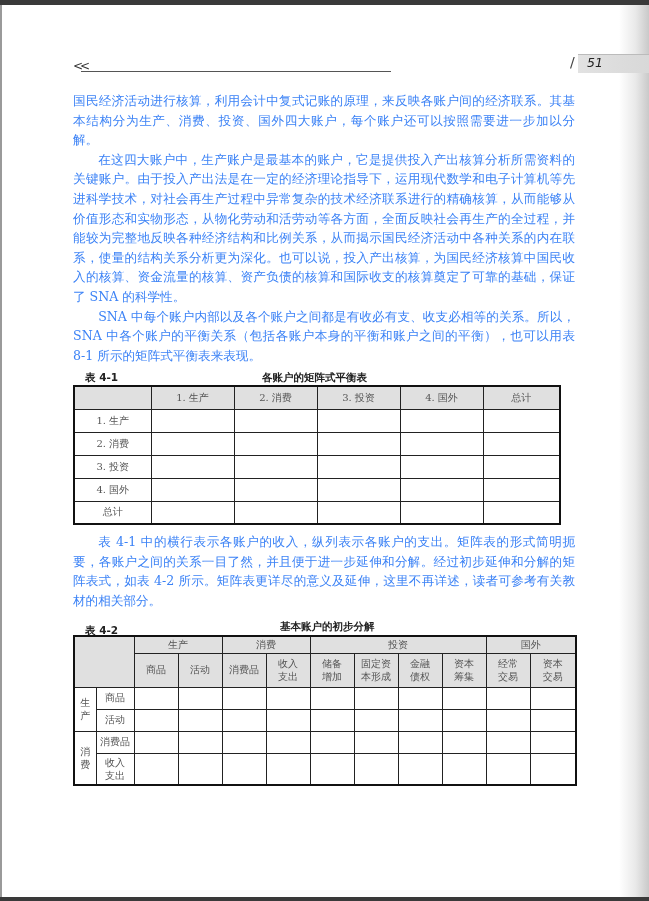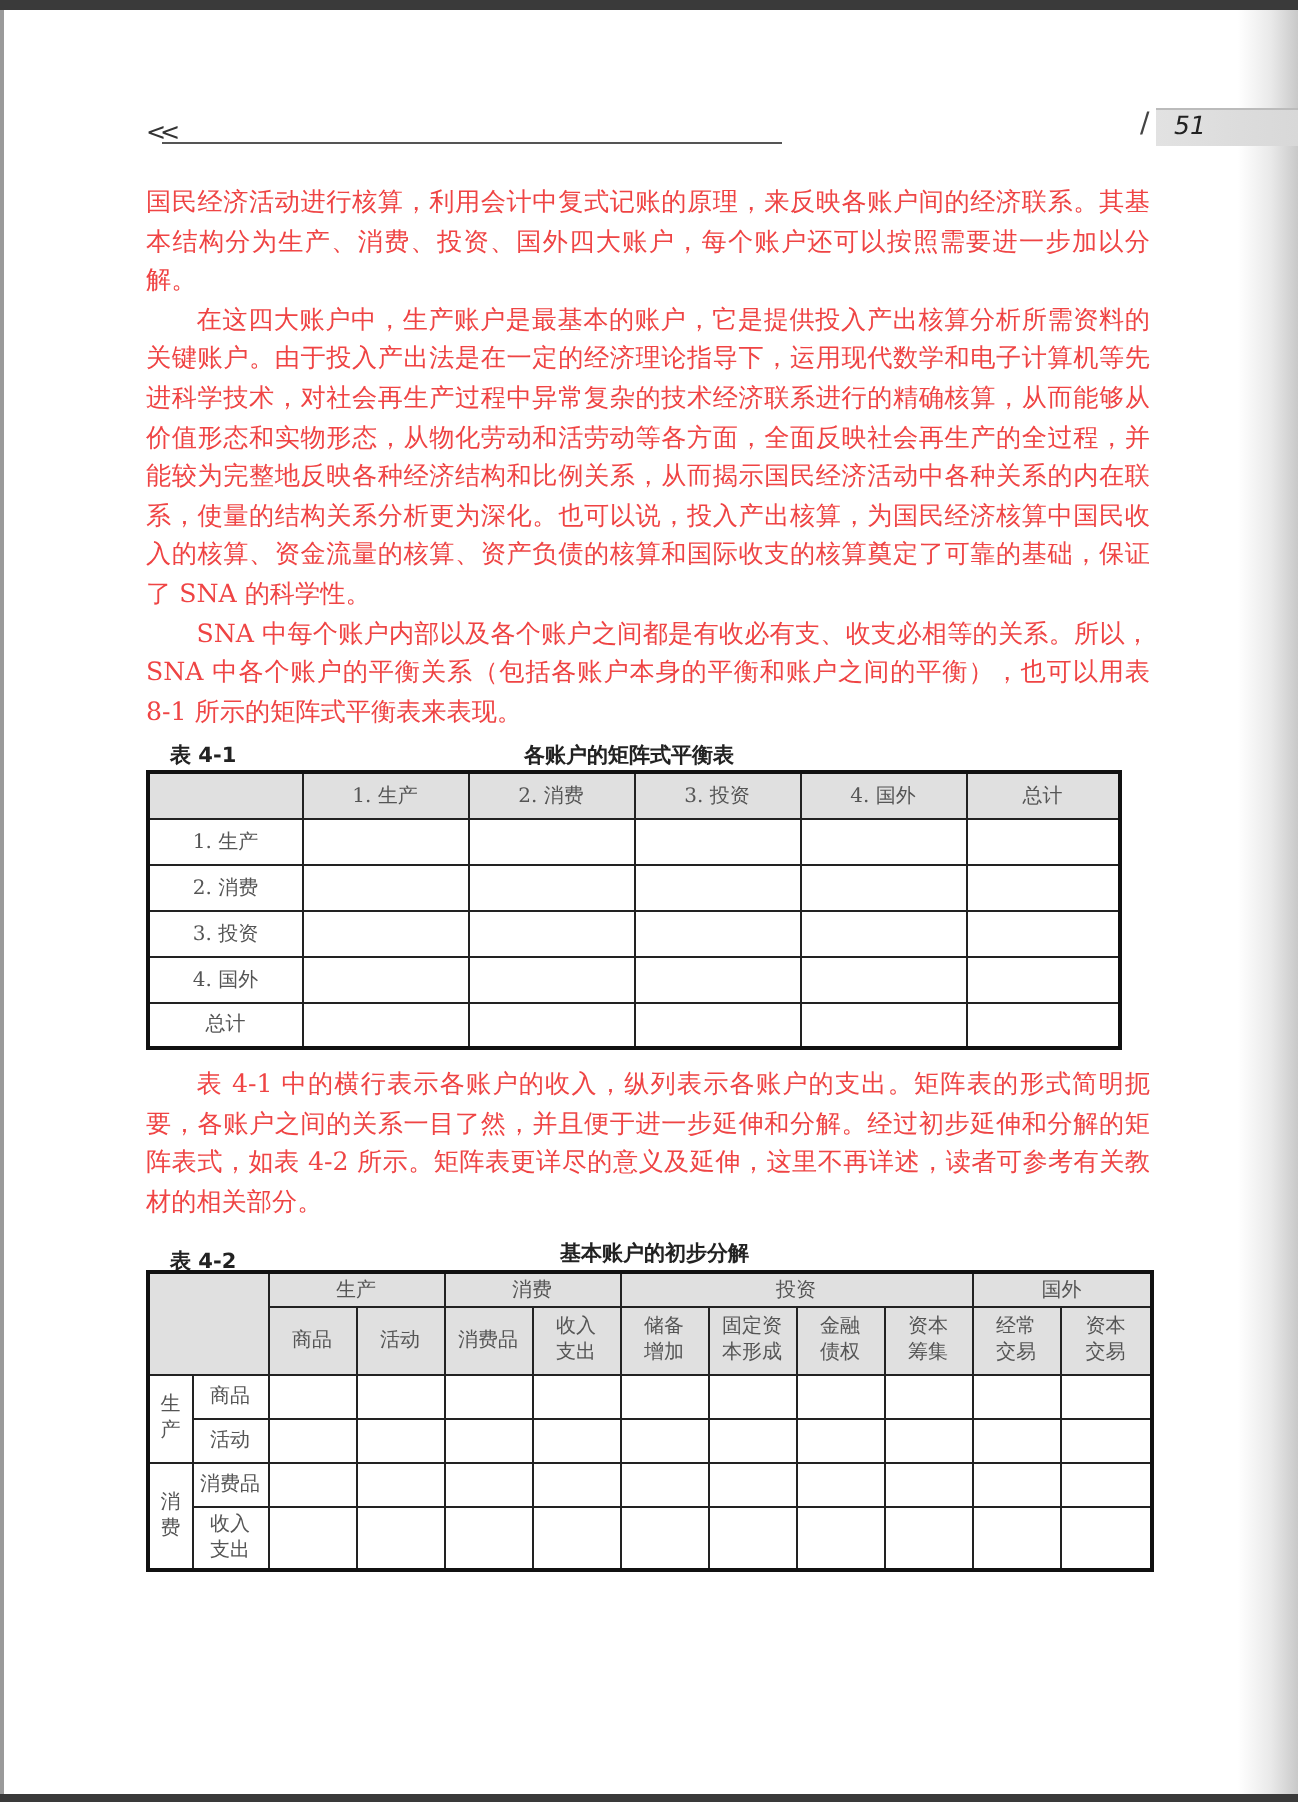--- a/index.html
+++ b/index.html
@@ -10,21 +10,21 @@
   .page-right-shadow { position:absolute; right:0; top:0; width:30px; height:100%;
          background:linear-gradient(to right, #ffffff 0%, #e9e9e9 55%, #c9c9c9 100%); }
   .header { position:absolute; left:73px; top:47px; width:576px; height:22px; }
   .header-rule { position:absolute; left:8px; top:19px; width:310px; height:1px; background:#555; }
   .header-back { position:absolute; left:0; top:7px; font-size:12px; font-family:"DejaVu Sans",sans-serif; color:#333; letter-spacing:-3px; }
   .header-title { position:absolute; left:321px; top:3px; font-size:12.5px; font-family:"DejaVu Sans",sans-serif; font-weight:bold; color:#222; letter-spacing:0.5px; border-bottom:1px solid #555; padding-bottom:2px; white-space:nowrap; }
   .header-slash { position:absolute; left:497px; top:2px; font-size:14px; color:#444; font-family:"DejaVu Sans",sans-serif; }
   .header-tab { position:absolute; left:505px; top:2px; width:71px; height:18px; background:linear-gradient(to right,#e2e2e2,#d8d8d8); border-top:1px solid #bbb; }
   .header-pagenum { position:absolute; left:514px; top:3px; font-size:12.5px; font-family:"DejaVu Sans",sans-serif; color:#222;font-style:italic; }
 
-  .body-text { position:absolute; left:73px; width:502px; font-size:12.6px; line-height:19.6px; text-align:justify; color:#ef4444; }
+  .body-text { position:absolute; left:73px; width:502px; font-size:12.6px; line-height:19.6px; text-align:justify; color:#3b82f6; }
   .body-text p { margin:0; }
   .body-text p.indent { text-indent:2em; }
 
   .tcap { position:absolute; font-size:10.5px; font-family:"DejaVu Sans",sans-serif; font-weight:bold; color:#222; white-space:nowrap; }
 
   table.grid { position:absolute; border-collapse:collapse; table-layout:fixed; font-size:10px; color:#555; }
   table.grid td, table.grid th { border:1px solid #222; padding:0; text-align:center; font-weight:normal; vertical-align:middle; }
   table.grid th { background:#e0e0e0; }
   table.grid { border:2px solid #111; }
   .cell-two { line-height:13px; }

